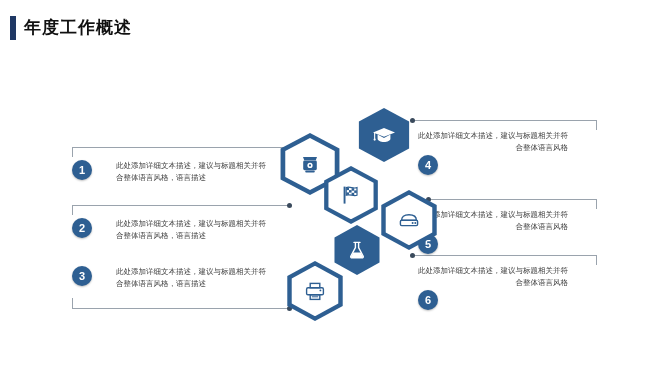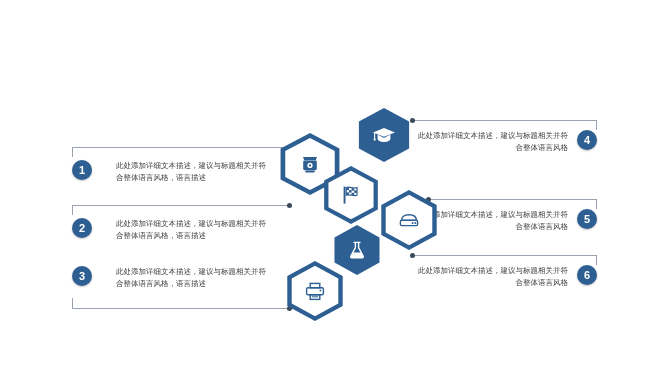--- a/index.html
+++ b/index.html
@@ -20,21 +20,21 @@
   .conn .h{position:absolute;height:1px;background:#9aa3ad;top:0;left:0;right:0;}
   .conn .v-left{position:absolute;width:1px;background:#9aa3ad;left:0;top:0;height:10px;}
   .conn .v-right{position:absolute;width:1px;background:#9aa3ad;right:0;top:0;height:10px;}
   .conn .dot{position:absolute;width:5px;height:5px;border-radius:50%;background:#3a4a5c;top:-2px;}
   .conn .dot.right{right:-2px;}
   .conn .dot.left{left:-2px;}
 
   
   .blk{position:absolute;display:flex;align-items:flex-start;}
   .blk.left{flex-direction:row;}
-  .blk.right{flex-direction:row;}
+  .blk.right{flex-direction:column;}
   .badge{
     width:20px;height:20px;border-radius:50%;
     background:#2e5f92;color:#fff;font-size:11px;font-weight:bold;
     display:flex;align-items:center;justify-content:center;flex:0 0 auto;
     box-shadow:0 1px 2px rgba(0,0,0,.25);
   }
   .btxt{font-size:7.5px;color:#3c3c3c;line-height:1.65;width:150px;}
   .blk.left .btxt{margin-left:24px;text-align:left;}
   .blk.right .btxt{margin-right:9px;text-align:right;}
 
@@ -52,20 +52,24 @@
     display:flex;align-items:center;justify-content:center;
   }
   .hex.solid .inner{width:100%;height:100%;display:flex;align-items:center;justify-content:center;}
   .hex svg{display:block;}
 </style>
 </head>
 <body>
 
 <div class="slide">
 
+  <div class="title-wrap">
+    <div class="title-bar"></div>
+    <div class="title-text">年度工作概述</div>
+  </div>
 
   <div class="conn" style="left:72px; top:147px; width:218px; height:12px;">
     <div class="v-left"></div>
     <div class="h"></div>
     <div class="dot right"></div>
   </div>
 
   <div class="conn" style="left:72px; top:205px; width:218px; height:12px;">
     <div class="v-left"></div>
     <div class="h"></div>

